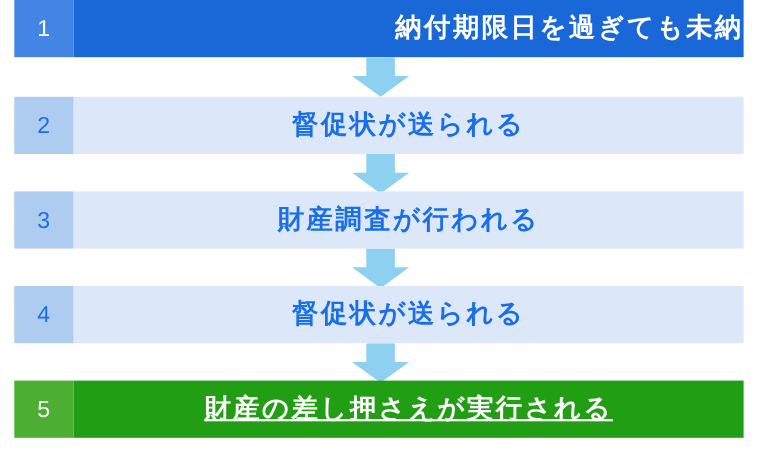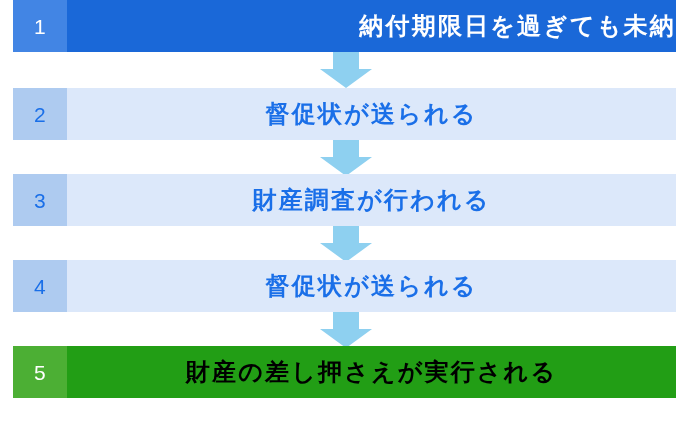--- a/index.html
+++ b/index.html
@@ -66,21 +66,21 @@
   .v-blue-strong .step-label { color: #ffffff; }
 
   
   .v-blue-light .step-badge { background: #aecbf0; color: #1a6fe8; }
   .v-blue-light .step-body  { background: #dce8fa; }
   .v-blue-light .step-label { color: #1a6fe8; }
 
   
   .v-green .step-badge { background: #4caf34; color: #ffffff; }
   .v-green .step-body  { background: #229e15; }
-  .v-green .step-label { color: #000000; }
+  .v-green .step-label { color: #ffffff; text-decoration: underline; }
 
   
   .connector {
     position: absolute;
     left: 320px;
     width: 52px;
     height: 36px;
     pointer-events: none;
   }
   .connector svg { display: block; width: 52px; height: 36px; }

